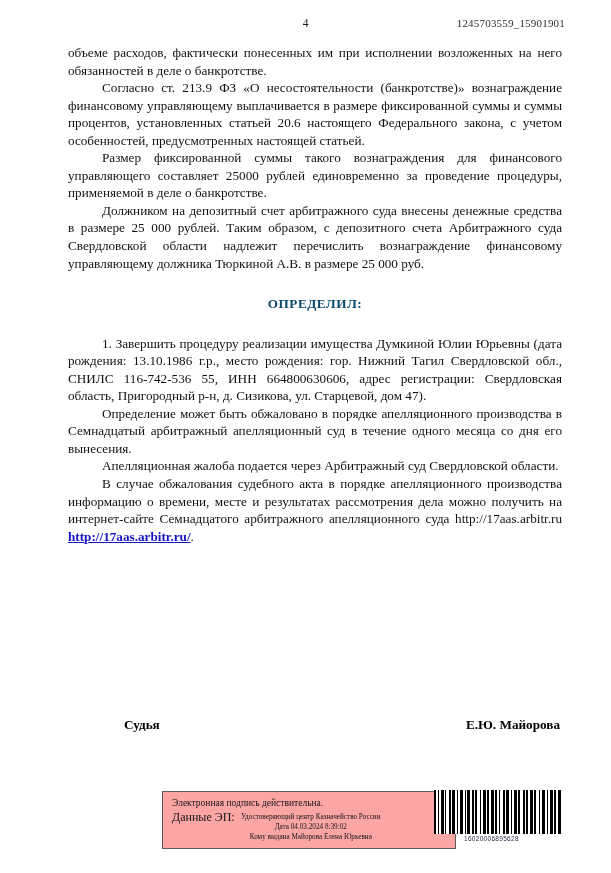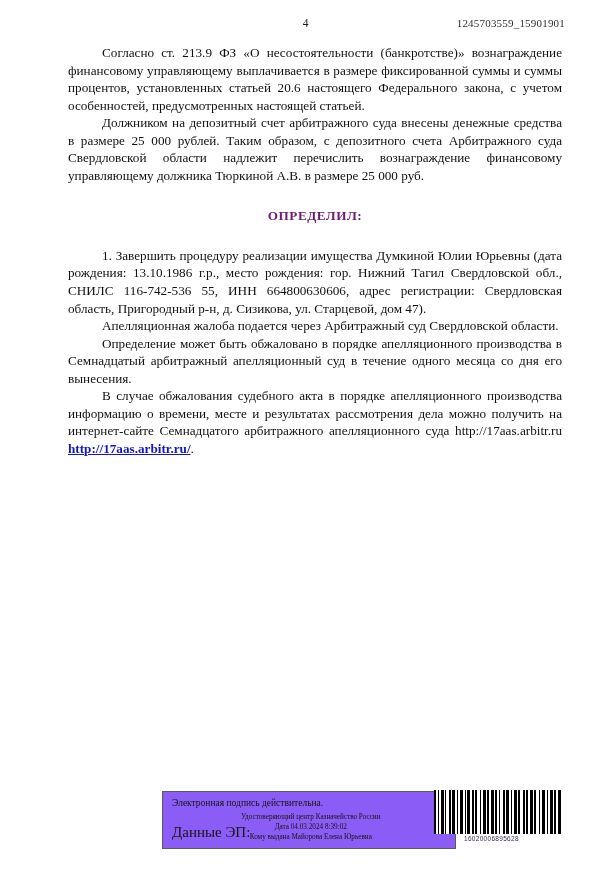--- a/index.html
+++ b/index.html
@@ -67,21 +67,21 @@
 
   .ruling-heading {
     margin: 0;
     padding-top: 23px;
     padding-bottom: 22px;
     text-align: center;
     font-size: 13.2px;
     line-height: 17.55px;
     font-weight: bold;
     letter-spacing: 0.5px;
-    color: #701a75;
+    color: #0c4a6e;
   }
 
   .link {
     color: #1414c8;
     text-decoration: underline;
     font-weight: bold;
   }
 
   
   .signature-row {
@@ -101,38 +101,38 @@
   .signature-name { margin-right: 2px; }
 
   
   .esign-stamp {
     position: absolute;
     left: 162px;
     top: 791px;
     width: 294px;
     height: 58px;
     border: 1px solid #5a5a5a;
-    background: #8b5cf6;
+    background: #fca5a5;
     box-sizing: border-box;
     font-family: "Liberation Serif", "DejaVu Serif", serif;
   }
   .esign-valid {
     position: absolute;
     left: 9px;
     top: 5px;
     font-size: 9.5px;
     line-height: 12px;
     color: #151515;
     white-space: nowrap;
   }
   .esign-label {
     position: absolute;
     left: 9px;
-    top: 34px;
-    font-size: 15px;
+    top: 19px;
+    font-size: 12px;
     line-height: 12px;
     color: #151515;
     white-space: nowrap;
   }
   .esign-details {
     position: absolute;
     left: 78px;
     top: 20px;
     font-size: 7.2px;
     line-height: 10.2px;
@@ -191,32 +191,38 @@
 
 <div class="page">
 
   <div class="doc-header">
     <div class="page-number">4</div>
     <div class="doc-id">1245703559_15901901</div>
   </div>
 
   <div class="body-text">
 
+    <p class="para noindent">объеме расходов, фактически понесенных им при исполнении возложенных на него обязанностей в деле о банкротстве.</p>
     <p class="para indent">Согласно ст. 213.9 ФЗ «О несостоятельности (банкротстве)» вознаграждение финансовому управляющему выплачивается в размере фиксированной суммы и суммы процентов, установленных статьей 20.6 настоящего Федерального закона, с учетом особенностей, предусмотренных настоящей статьей.</p>
+    <p class="para indent">Размер фиксированной суммы такого вознаграждения для финансового управляющего составляет 25000 рублей единовременно за проведение процедуры, применяемой в деле о банкротстве.</p>
     <p class="para indent">Должником на депозитный счет арбитражного суда внесены денежные средства в размере 25 000 рублей. Таким образом, с депозитного счета Арбитражного суда Свердловской области надлежит перечислить вознаграждение финансовому управляющему должника Тюркиной А.В. в размере 25 000 руб.</p>
 
     <div class="ruling-heading">ОПРЕДЕЛИЛ:</div>
 
     <p class="para indent">1. Завершить процедуру реализации имущества Думкиной Юлии Юрьевны (дата рождения: 13.10.1986 г.р., место рождения: гор. Нижний Тагил Свердловской обл., СНИЛС 116-742-536 55, ИНН 664800630606, адрес регистрации: Свердловская область, Пригородный р-н, д. Сизикова, ул. Старцевой, дом 47).</p>
+    <p class="para indent">Определение может быть обжаловано в порядке апелляционного производства в Семнадцатый арбитражный апелляционный суд в течение одного месяца со дня его вынесения.</p>
     <p class="para indent">Апелляционная жалоба подается через Арбитражный суд Свердловской области.</p>
-    <p class="para indent">Определение может быть обжаловано в порядке апелляционного производства в Семнадцатый арбитражный апелляционный суд в течение одного месяца со дня его вынесения.</p>
 
     <p class="para indent"><span>В случае обжалования судебного акта в порядке апелляционного производства информацию о времени, месте и результатах рассмотрения дела можно получить на интернет-сайте Семнадцатого арбитражного апелляционного суда http://17aas.arbitr.ru </span><a class="link" href="#">http://17aas.arbitr.ru/</a><span>.</span></p>
   </div>
 
+  <div class="signature-row">
+    <span class="signature-role">Судья</span>
+    <span class="signature-name">Е.Ю. Майорова</span>
+  </div>
 
   <div class="esign-stamp">
     <div class="esign-valid">Электронная подпись действительна.</div>
     <div class="esign-label">Данные ЭП:</div>
     <div class="esign-details">
       <div>Удостоверяющий центр Казначейство России</div>
       <div>Дата 04.03.2024 8:39:02</div>
       <div>Кому выдана Майорова Елена Юрьевна</div>
     </div>
   </div>

